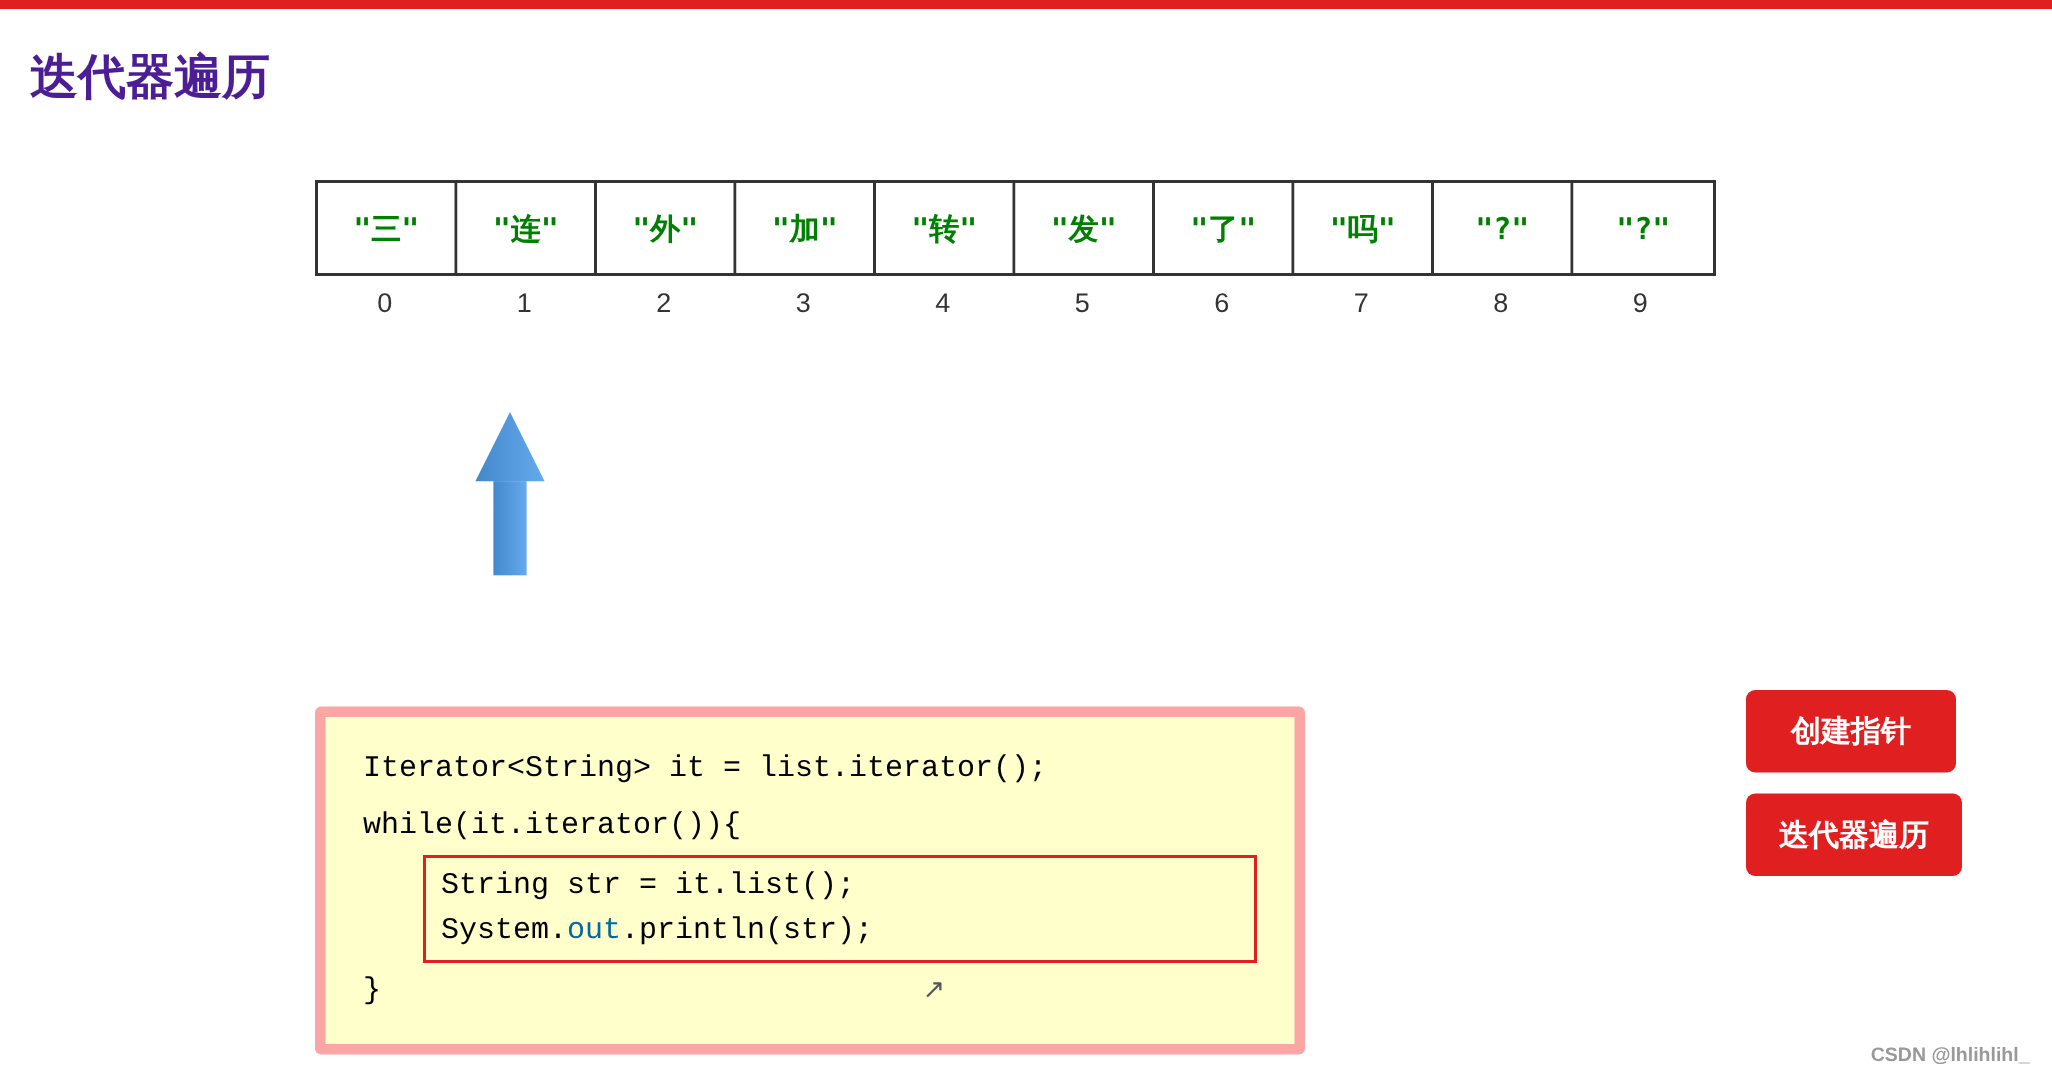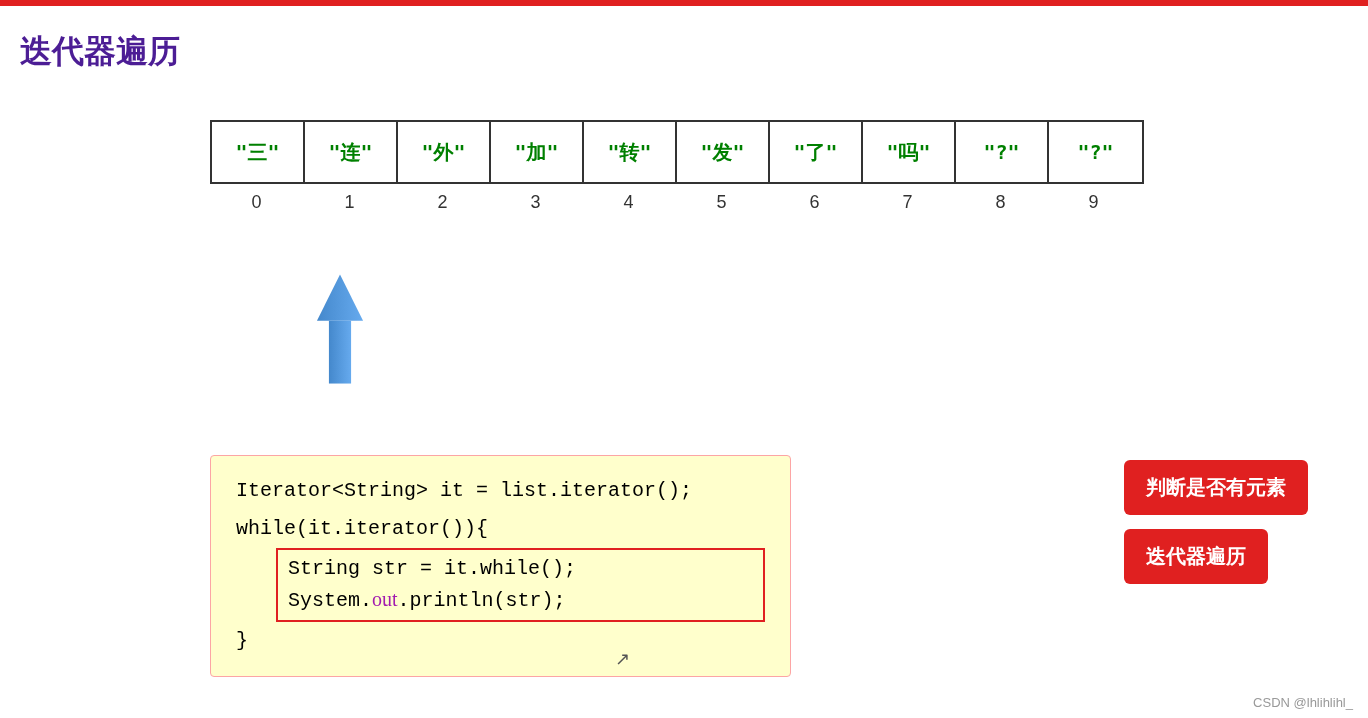--- a/index.html
+++ b/index.html
@@ -86,47 +86,46 @@
 
     
     .arrow-svg {
       width: 60px;
       height: 120px;
     }
 
     
     .code-box {
       position: absolute;
-      top: 455px;
+      top: 471px;
       left: 210px;
-      width: 581px;
+      width: 660px;
       background: #ffffcc;
-      border: 1px solid #fca5a5;
+      border: 7px solid #fca5a5;
       border-radius: 4px;
       padding: 20px 25px;
       font-family: 'Courier New', Consolas, monospace;
     }
 
     .code-line {
       font-size: 20px;
       color: #000;
       line-height: 1.5;
       white-space: pre;
     }
 
     .code-block-inner {
       margin: 4px 0;
       border: 2px solid #e02020;
       padding: 4px 10px;
       margin-left: 40px;
     }
 
     .code-blue {
-      color: #a21caf;
-      font-family: Liberation Serif, serif;
+      color: #0369a1;
     }
 
     
     .buttons-container {
       position: absolute;
       top: 460px;
       right: 60px;
       display: flex;
       flex-direction: column;
       gap: 14px;
@@ -151,20 +150,21 @@
       text-align: center;
     }
 
     
     .watermark {
       position: absolute;
       bottom: 8px;
       right: 15px;
       font-size: 13px;
       color: #999;
+      font-weight: bold;
     }
 
     
     .cursor {
       position: absolute;
       top: 648px;
       left: 615px;
       width: 12px;
       height: 18px;
       font-size: 18px;
@@ -218,30 +218,30 @@
 
     <rect x="18" y="55" width="24" height="68" fill="url(#arrowGrad)"></rect>
   </svg>
 </div>
 
 <div class="code-box">
   <div class="code-line">Iterator&lt;String&gt; it = list.iterator();</div>
   <div style="height:8px"></div>
   <div class="code-line">while(it.iterator()){</div>
   <div class="code-block-inner">
-    <div class="code-line">String str = it.while();</div>
+    <div class="code-line">String str = it.list();</div>
     <div class="code-line">System.<span class="code-blue">out</span>.println(str);</div>
   </div>
   <div class="code-line">}</div>
 </div>
 
 <div class="cursor">↗</div>
 
 <div class="buttons-container">
   <div class="btn-row">
-    <button class="btn">判断是否有元素</button>
+    <button class="btn">创建指针</button>
   </div>
   <div class="btn-row">
     <button class="btn">迭代器遍历</button>
   </div>
 </div>
 
 <div class="watermark">CSDN @lhlihlihl_</div>
 
 </body></html>

